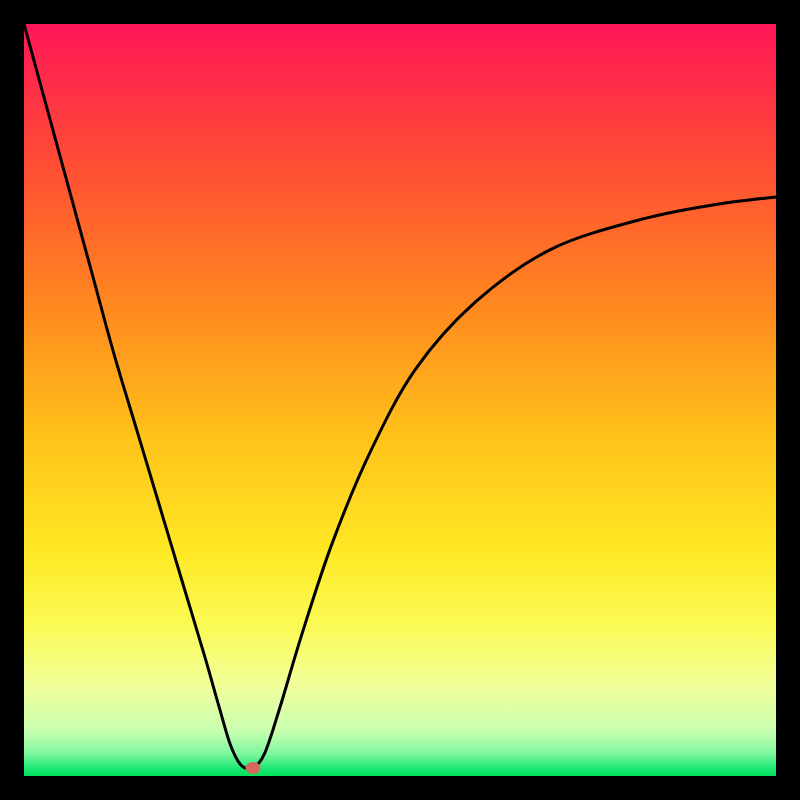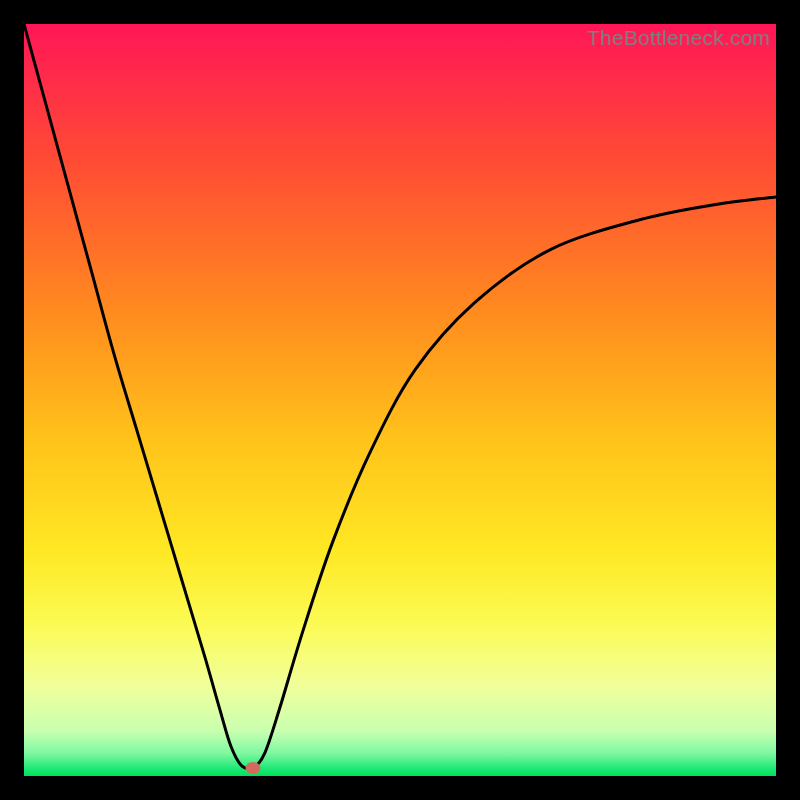--- a/index.html
+++ b/index.html
@@ -72,15 +72,14 @@
             <stop offset="100%" stop-color="#00e05d"></stop>
           </linearGradient>
       </defs>
       <rect x="0" y="0" width="752" height="752" fill="url(#bg-grad)"></rect>
       <path id="curve-path" fill="none" stroke="#000" stroke-width="3" stroke-linecap="round" d="M 0.00 0.00 C 3.76 13.79, 15.04 55.15, 22.56 82.72 C 30.08 110.29, 37.60 137.87, 45.12 165.44 C 52.64 193.01, 60.16 220.59, 67.68 248.16 C 75.20 275.73, 82.72 304.56, 90.24 330.88 C 97.76 357.20, 105.28 381.01, 112.80 406.08 C 120.32 431.15, 127.84 456.21, 135.36 481.28 C 142.88 506.35, 150.40 531.41, 157.92 556.48 C 165.44 581.55, 174.21 610.37, 180.48 631.68 C 186.75 652.99, 191.13 669.28, 195.52 684.32 C 199.91 699.36, 203.04 712.27, 206.80 721.92 C 210.56 731.57, 214.32 738.71, 218.08 742.22 C 221.84 745.73, 225.60 745.11, 229.36 742.98 C 233.12 740.85, 236.25 739.22, 240.64 729.44 C 245.03 719.66, 249.41 704.37, 255.68 684.32 C 261.95 664.27, 269.47 636.69, 278.24 609.12 C 287.01 581.55, 297.04 548.96, 308.32 518.88 C 319.60 488.80, 332.13 457.47, 345.92 428.64 C 359.71 399.81, 373.49 370.99, 391.04 345.92 C 408.59 320.85, 428.64 298.29, 451.20 278.24 C 473.76 258.19, 498.83 239.39, 526.40 225.60 C 553.97 211.81, 589.07 203.04, 616.64 195.52 C 644.21 188.00, 669.28 184.24, 691.84 180.48 C 714.40 176.72, 741.97 174.21, 752.00 172.96"></path>
     </svg>
 
     <div class="marker" id="marker-dot" style="background: rgb(211, 106, 92); left: 229.36px; top: 743.728px;"></div>
   </div>
 
-  <div class="watermark">TheBottleneck.com</div>
 
 </div>
 
 </body></html>

